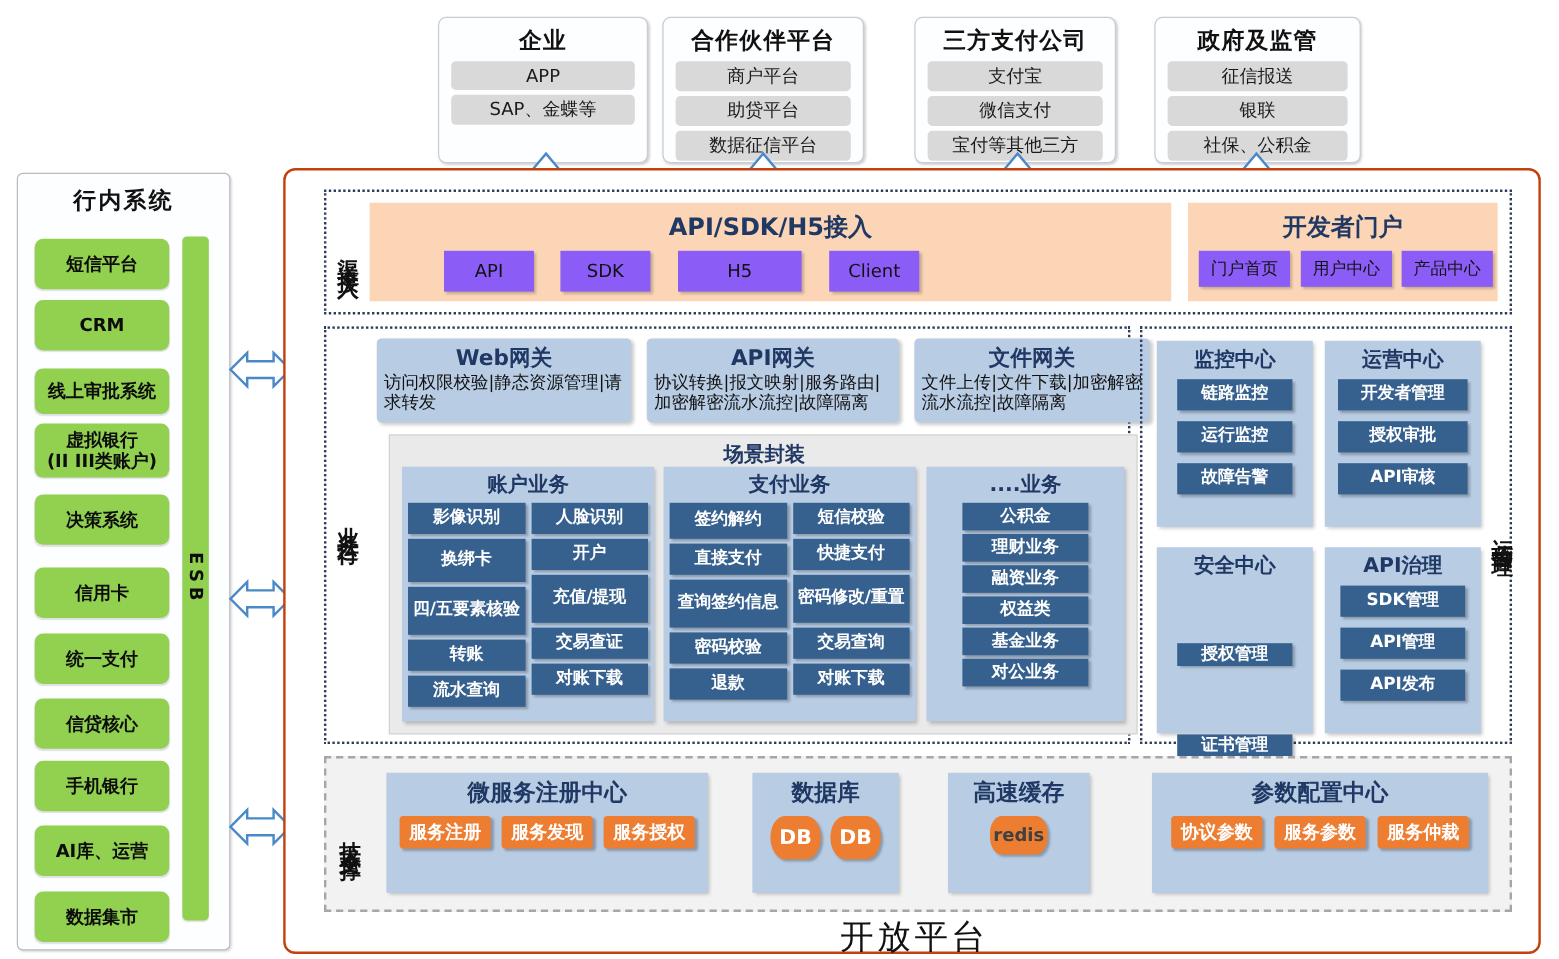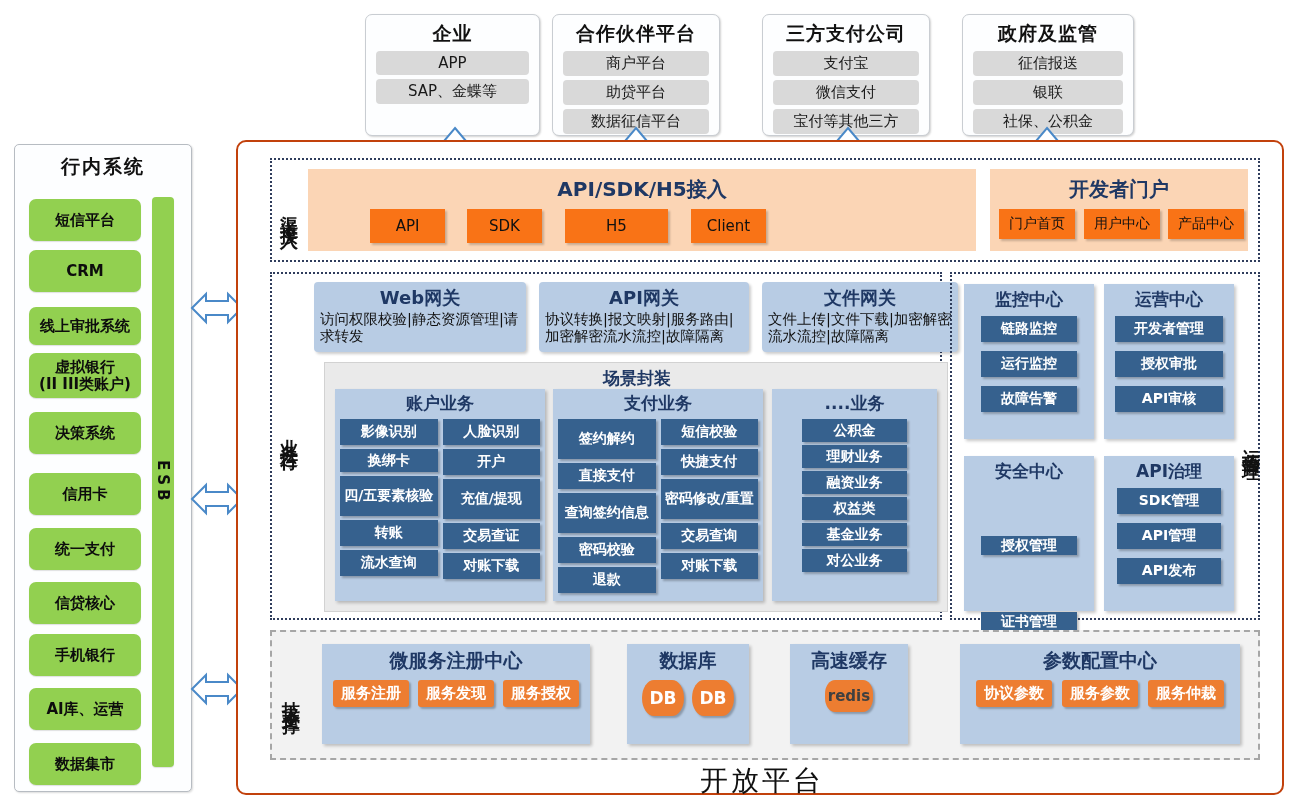--- a/index.html
+++ b/index.html
@@ -70,21 +70,21 @@
     font-weight:bold; font-size:18px; color:#111;
     writing-mode:vertical-rl; text-orientation:upright;
     letter-spacing:5px; display:flex; align-items:center; justify-content:center;
     line-height:1;
   }
 
   
   .peach{ background:#fbd5b5; }
   .peach-title{ font-weight:bold; font-size:20px; color:#1f3864; text-align:center; }
   .green-chip{
-    background:#f97316; color:#111; font-size:15px;
+    background:#8b5cf6; color:#111; font-size:15px;
     display:flex; align-items:center; justify-content:center; text-align:center;
     box-shadow:2px 2px 2px rgba(0,0,0,.2); white-space:nowrap;
   }
 
   
   .gw{
     background:#b8cce4; border-radius:4px; box-shadow:2px 2px 3px rgba(0,0,0,.2);
     padding:4px 6px; display:flex; flex-direction:column; align-items:center;
   }
   .gw-title{ font-weight:bold; font-size:18px; color:#1f3864; margin-bottom:1px; }
@@ -286,40 +286,40 @@
       </div>
 
       <div class="scene-wrap abs" style="left:52px;top:88px;width:624px;height:250px;">
         <div class="scene-title abs" style="left:0;top:4px;width:624px;">场景封装</div>
 
         <div class="scene-col abs" style="left:10px;top:26px;width:210px;height:212px;">
           <div class="scene-col-title">账户业务</div>
           <div class="scene-grid">
             <div class="scene-sub">
               <div class="blue-chip" style="height:26px">影像识别</div>
-              <div class="blue-chip" style="height:23px">换绑卡</div>
+              <div class="blue-chip" style="height:36px">换绑卡</div>
               <div class="blue-chip" style="height:40px">四/五要素核验</div>
               <div class="blue-chip" style="height:26px">转账</div>
               <div class="blue-chip" style="height:26px">流水查询</div>
             </div>
             <div class="scene-sub">
               <div class="blue-chip" style="height:26px">人脸识别</div>
               <div class="blue-chip" style="height:26px">开户</div>
               <div class="blue-chip" style="height:40px">充值/提现</div>
               <div class="blue-chip" style="height:26px">交易查证</div>
               <div class="blue-chip" style="height:26px">对账下载</div>
             </div>
           </div>
         </div>
 
         <div class="scene-col abs" style="left:228px;top:26px;width:210px;height:212px;">
           <div class="scene-col-title">支付业务</div>
           <div class="scene-grid">
             <div class="scene-sub">
-              <div class="blue-chip" style="height:40px">签约解约</div>
+              <div class="blue-chip" style="height:30px">签约解约</div>
               <div class="blue-chip" style="height:26px">直接支付</div>
               <div class="blue-chip" style="height:40px">查询签约信息</div>
               <div class="blue-chip" style="height:26px">密码校验</div>
               <div class="blue-chip" style="height:26px">退款</div>
             </div>
             <div class="scene-sub">
               <div class="blue-chip" style="height:26px">短信校验</div>
               <div class="blue-chip" style="height:26px">快捷支付</div>
               <div class="blue-chip" style="height:40px">密码修改/重置</div>
               <div class="blue-chip" style="height:26px">交易查询</div>

